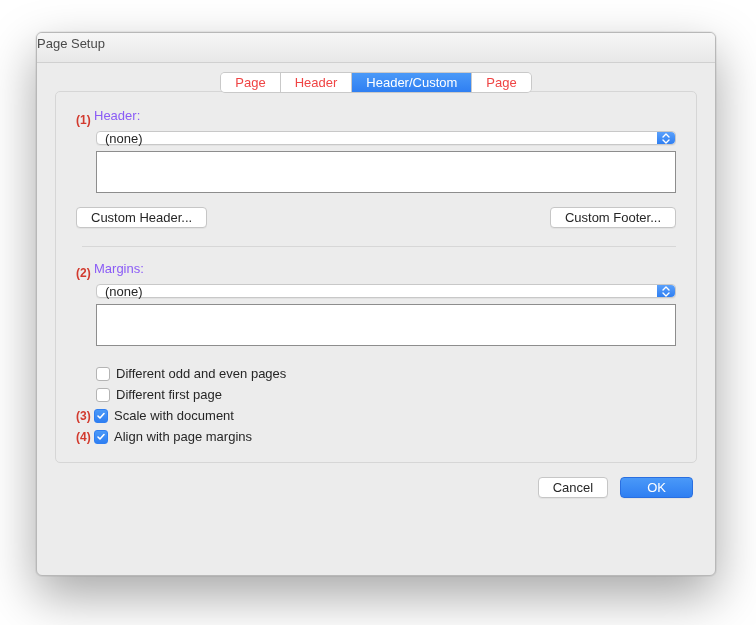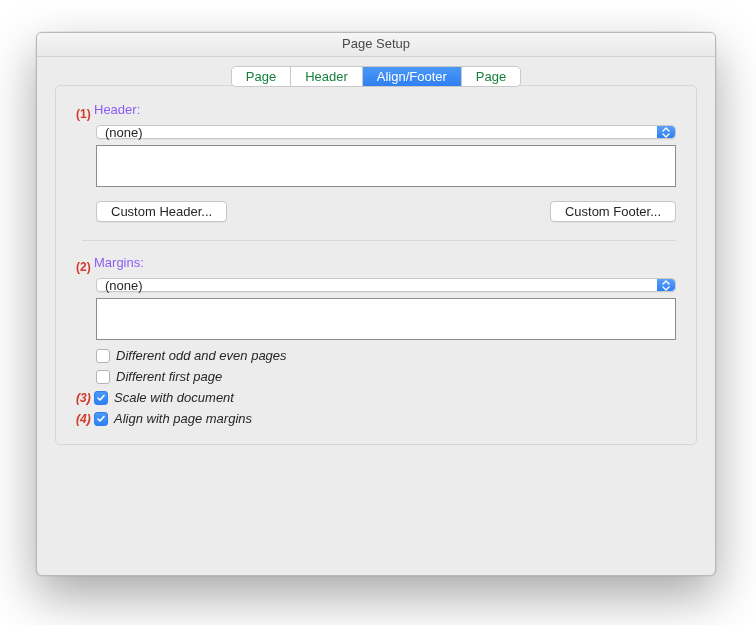--- a/index.html
+++ b/index.html
@@ -17,23 +17,22 @@
       top: 32px;
       width: 680px;
       height: 544px;
       background: #ececec;
       border: 1px solid #b8b8b8;
       border-radius: 6px;
       box-shadow: 0 20px 50px rgba(0,0,0,0.35), 0 0 0 1px rgba(0,0,0,0.05);
       overflow: hidden;
     }
     .titlebar {
-      height: 24px;
+      height: 30px;
       line-height: 22px;
-      text-align: center;
       font-size: 13px;
       color: #4a4a4a;
       background: linear-gradient(#f6f6f6, #e8e8e8);
       border-bottom: 1px solid #d0d0d0;
     }
     .content {
       padding: 10px 18px 14px 18px;
     }
     .tabs {
       display: flex;
@@ -45,21 +44,21 @@
       border-radius: 4px;
       overflow: hidden;
       box-shadow: 0 0 0 1px #c9c9c9;
     }
     .tab {
       padding: 2px 14px;
       font-size: 13px;
       background: #fff;
       border-right: 1px solid #c9c9c9;
       cursor: default;
-      color: #15803d;
+      color: #ef4444;
     }
     .tab:last-child { border-right: none; }
     .tab.active {
       background: #3b82f6;
       background: linear-gradient(#4a99f8, #2f7ff2);
       color: #fff;
     }
     .panel {
       background: #ececec;
       border: 1px solid #d6d6d6;
@@ -111,21 +110,20 @@
     }
     .chev svg { display:block; }
     .preview {
       margin-left: 20px;
       margin-top: 6px;
       height: 42px;
       background: #fff;
       border: 1px solid #8d8d8d;
     }
     .btnrow {
-      margin-left: 20px;
       margin-top: 14px;
       display: flex;
       justify-content: space-between;
     }
     .btn {
       background: #fff;
       border: 1px solid #c6c6c6;
       border-radius: 4px;
       padding: 2px 14px;
       font-size: 13px;
@@ -158,21 +156,21 @@
       align-items: center;
       justify-content: center;
       flex-shrink: 0;
     }
     .chk.checked {
       background: linear-gradient(#4a99f8,#2f7ff2);
       border-color: #2f7ff2;
     }
     .chk.checked svg { display:block; }
     .chk svg { display:none; }
-    .check-group { margin-left: 20px; margin-top: 8px; font-style: italic; }
+    .check-group { margin-left: 20px; margin-top: 20px; }
     .check-group .check-row { margin-left: 0; }
     .check-group .check-row.with-marker { margin-left: -20px; }
     .footer-btns {
       display: flex;
       justify-content: flex-end;
       gap: 12px;
       margin-top: 14px;
       padding-right: 4px;
     }
     .btn.primary {
@@ -186,21 +184,21 @@
 <body>
 
 <div class="window">
   <div class="titlebar">Page Setup</div>
   <div class="content">
 
     <div class="tabs">
       <div class="tabrow">
         <div class="tab">Page</div>
         <div class="tab">Header</div>
-        <div class="tab active">Align/Footer</div>
+        <div class="tab active">Header/Custom</div>
         <div class="tab">Page</div>
       </div>
     </div>
 
     <div class="panel">
 
       <div class="row-inline">
         <span class="marker">(1)</span>
         <span class="section-label">Header:</span>
       </div>
@@ -268,15 +266,19 @@
             <svg width="10" height="10" viewBox="0 0 10 10">
                 <path d="M2 5 L4 7 L8 2.5" stroke="#fff" stroke-width="1.6" fill="none" stroke-linecap="round" stroke-linejoin="round"></path>
               </svg>
           </span>
           <span>Align with page margins</span>
         </div>
       </div>
 
     </div>
 
+    <div class="footer-btns">
+      <button class="btn">Cancel</button>
+      <button class="btn primary">OK</button>
+    </div>
 
   </div>
 </div>
 
 </body></html>

